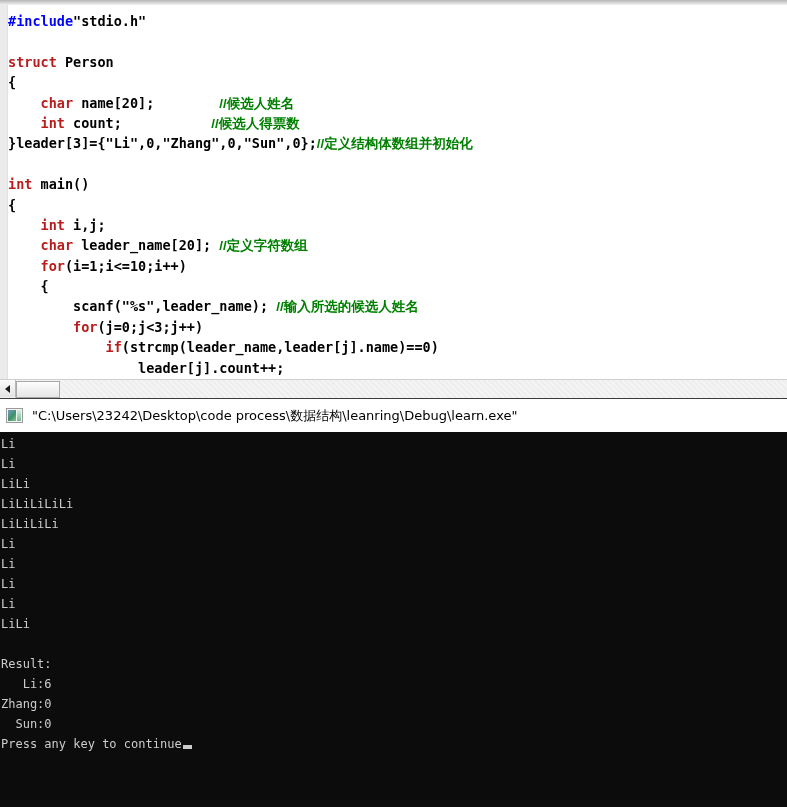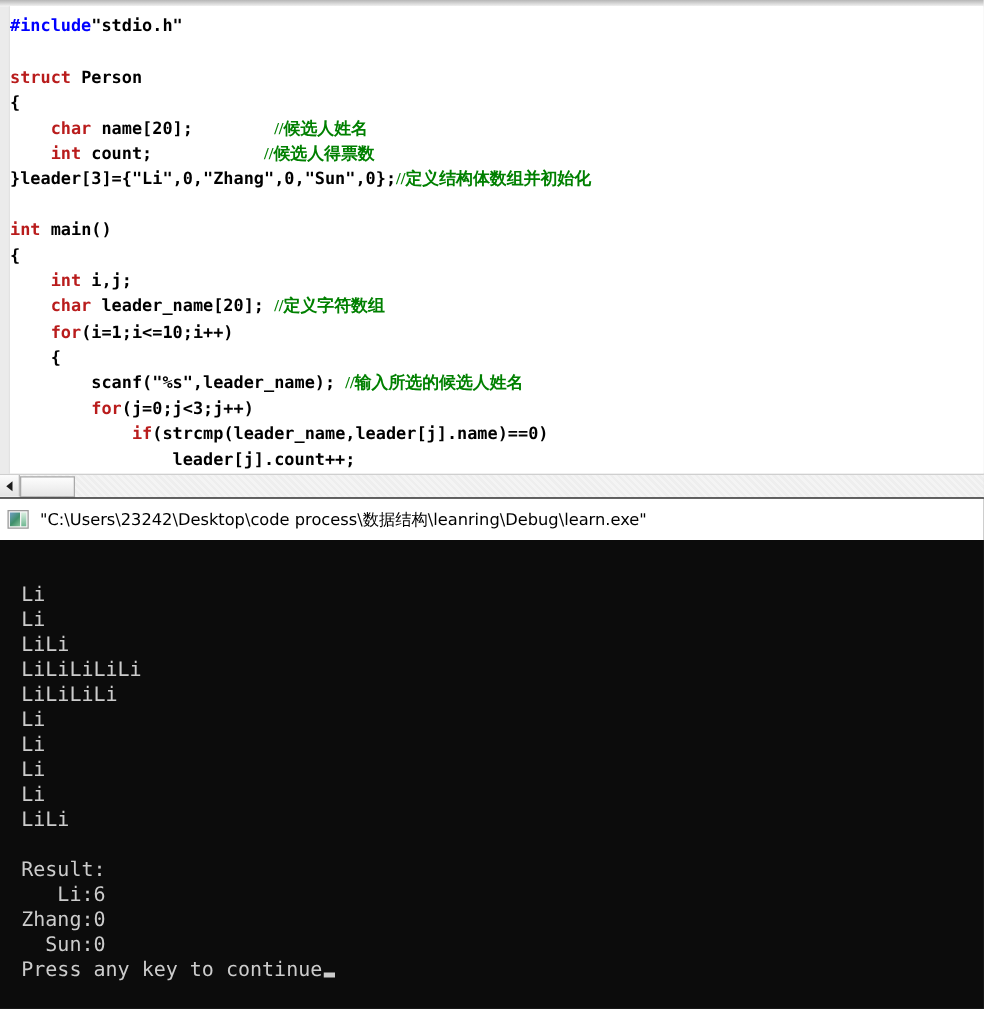--- a/index.html
+++ b/index.html
@@ -59,21 +59,21 @@
     font-size: 13.5px;
     font-weight: bold;
     line-height: 20.4px;
     color: #000000;
     white-space: pre;
   }
   .code .ln { display: block; height: 20.4px; }
   .kw  { color: #b91c1c; }
   .pp  { color: #0000ff; text-align: right; }
   .cm  { color: #008000; }
-  .cjk { font-family: Liberation Serif, serif; font-weight: bold; }
+  .cjk { font-family: Liberation Sans, sans-serif; font-weight: bold; }
 
   
   .hscroll {
     position: absolute;
     left: 0;
     top: 379px;
     width: 787px;
     height: 18px;
     background: #f0f0f0;
     border-top: 1px solid #cfcfcf;
@@ -158,28 +158,27 @@
     overflow: hidden;
   }
   .console-body {
     position: relative;
     height: 375px;
     background: #0c0c0c;
     overflow: hidden;
   }
   .console-out {
     position: absolute;
-    left: 17px;
+    left: 1px;
     top: 2px;
     font-family: "DejaVu Sans Mono", monospace;
-    font-size: 16px;
+    font-size: 12px;
     line-height: 20px;
     color: #cccccc;
     white-space: pre;
-    margin-top: 32px;
   }
   .console-out .cl { display: block; height: 20px; }
   .cursor {
     display: inline-block;
     width: 9px;
     height: 4px;
     background: #cccccc;
     vertical-align: -1px;
     margin-left: 1px;
   }

